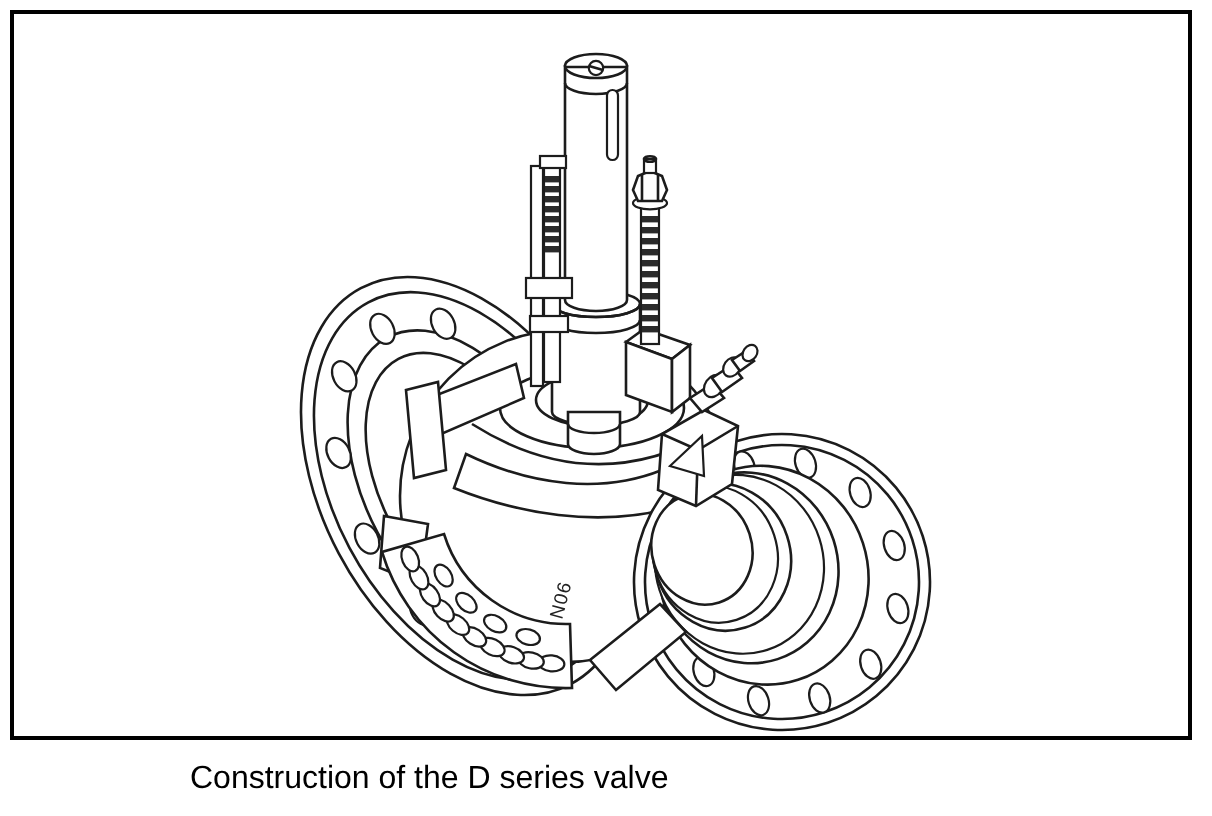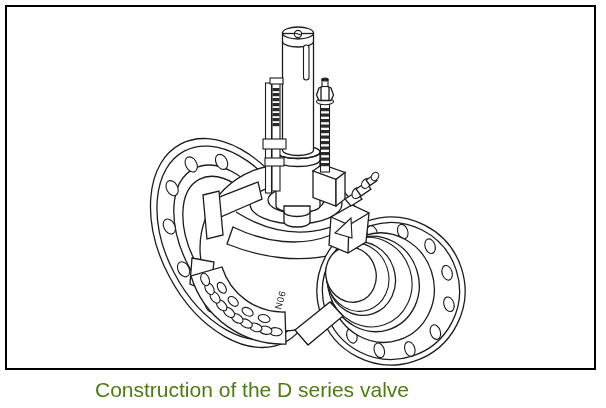--- a/index.html
+++ b/index.html
@@ -13,22 +13,22 @@
   .frame{
     position:absolute;left:5px;top:5px;
     width:591px;height:365px;
     border:2px solid #000;
     box-sizing:border-box;
     background:#fff;
   }
   .frame svg{display:block;}
   .caption{
     position:absolute;left:95px;top:378px;
-    font-size:21px;line-height:24px;
-    color:#4d7c0f;white-space:nowrap;
+    font-size:16px;line-height:24px;
+    color:#000000;white-space:nowrap;
   }
   
   .ln{fill:none;stroke:#1c1c1c;stroke-width:1.3;}
   .wh{fill:#ffffff;stroke:#1c1c1c;stroke-width:1.3;}
   .wh2{fill:#ffffff;stroke:#1c1c1c;stroke-width:1.1;}
   .dk{fill:#2a2a2a;stroke:none;}
   .mark{font-family:"Liberation Sans",sans-serif;font-size:9.5px;fill:#222;letter-spacing:.5px;}
 </style>
 </head>
 <body>

